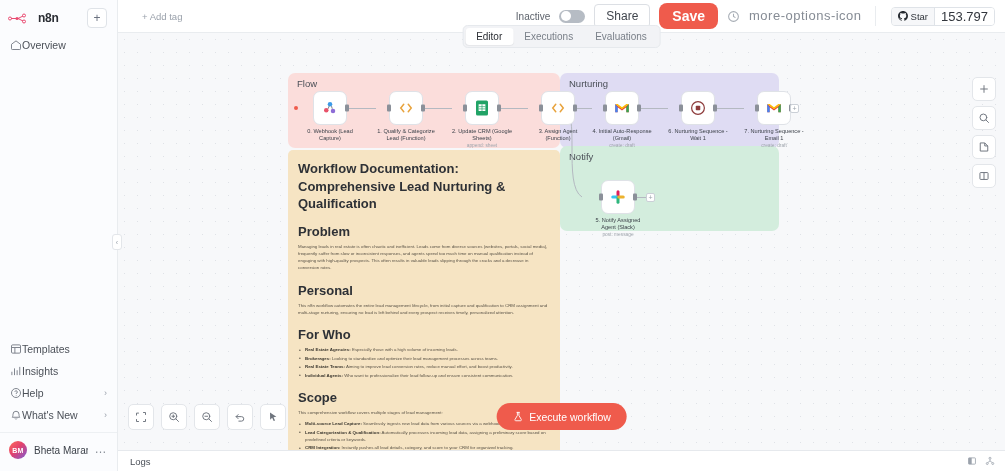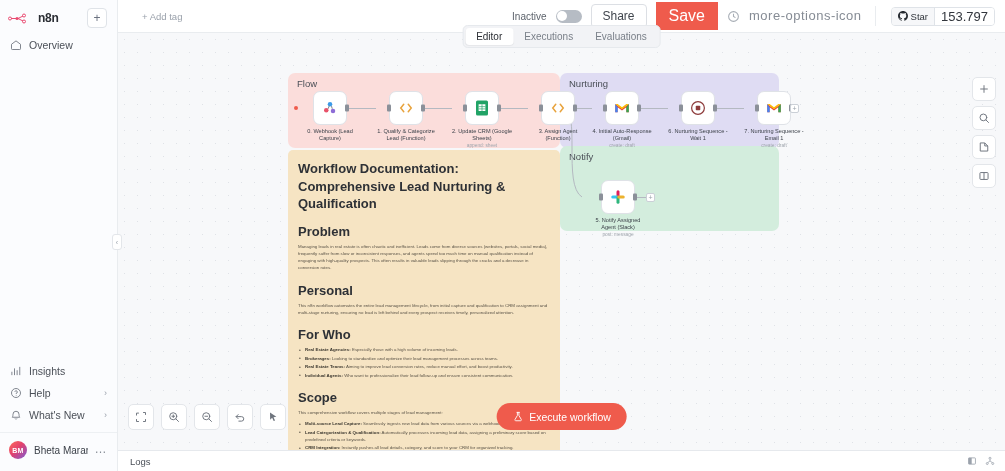--- a/index.html
+++ b/index.html
@@ -20,21 +20,21 @@
   .sb-top { display: flex; align-items: center; padding: 8px 10px 6px 8px; gap: 6px; }
   .logo-wrap { display: flex; align-items: center; gap: 4px; flex: 1; }
   .logo-mark { width: 26px; height: 13px; display: block; }
   .logo-text { font-size: 12px; font-weight: 700; color: #2b2e34; letter-spacing: -.3px; }
   .plus-btn {
     width: 20px; height: 20px; border: 1px solid #dfe3e8; border-radius: 4px;
     background: #fff; display: flex; align-items: center; justify-content: center;
     font-size: 12px; color: #6b7280; line-height: 1;
   }
   .sb-item {
-    display: flex; align-items: center; gap: 7px; padding: 5px 10px;
+    display: flex; align-items: center; padding: 5px 10px;
     font-size: 10.5px; color: #4b5058; cursor: default;
   }
   .sb-item .chev { margin-left: auto; font-size: 9px; color: #9aa1ab; }
   .sb-ico { width: 12px; height: 12px; flex: 0 0 12px; color: #7d838c; display:block; }
   .sb-spacer { flex: 1; }
   .sb-bottom { padding-bottom: 4px; }
   .sb-user {
     display: flex; align-items: center; gap: 7px; padding: 8px 10px 8px 9px;
     border-top: 1px solid #edf0f3; margin-top: 6px;
   }
@@ -73,22 +73,22 @@
   }
   .toggle .knob {
     position: absolute; left: 1.5px; top: 1.5px; width: 10px; height: 10px;
     border-radius: 50%; background: #fff;
   }
   .btn-share {
     border: 1px solid #dcdfe4; background: #fff; border-radius: 4px;
     font-size: 12px; color: #40454d; padding: 4px 11px; text-align: right;
   }
   .btn-save {
-    background: #ef5b4c; color: #fff; border-radius: 0;
-    font-size: 16px; padding: 5px 13px; font-weight: 400;
+    background: #ef5b4c; color: #fff; border-radius: 8px;
+    font-size: 14px; padding: 5px 13px; font-weight: 700;
   }
   .hdr-ico { color: #a7adb5; width: 13px; height: 13px; display: block; }
   .gh-group {
     display: flex; align-items: center; border: 1px solid #dfe3e8; border-radius: 4px;
     overflow: hidden; height: 19px; margin-left: 6px;
   }
   .gh-star {
     display: flex; align-items: center; gap: 3px; padding: 0 6px; height: 100%;
     background: #f6f7f9; font-size: 9.5px; color: #32363d;
   }
@@ -236,20 +236,27 @@
         <path d="M2 7l6-4.5L14 7v6a1 1 0 0 1-1 1H3a1 1 0 0 1-1-1z"></path>
       </svg>
       <span>Overview</span>
     </div>
 
     <div class="sb-spacer"></div>
 
     <div class="sb-bottom">
       <div class="sb-item">
         <svg class="sb-ico" viewBox="0 0 16 16" fill="none" stroke="currentColor" stroke-width="1.3">
+          <rect x="2" y="2.5" width="12" height="11" rx="1.5"></rect>
+            <path d="M2 6h12M6.5 6v7.5"></path>
+        </svg>
+        <span>Templates</span>
+      </div>
+      <div class="sb-item">
+        <svg class="sb-ico" viewBox="0 0 16 16" fill="none" stroke="currentColor" stroke-width="1.3">
           <path d="M2.5 13.5V9M6 13.5V4.5M9.5 13.5V7M13 13.5V2.5"></path>
         </svg>
         <span>Insights</span>
       </div>
       <div class="sb-item">
         <svg class="sb-ico" viewBox="0 0 16 16" fill="none" stroke="currentColor" stroke-width="1.3">
           <circle cx="8" cy="8" r="6"></circle>
             <path d="M6.4 6.3a1.7 1.7 0 1 1 1.9 2.1v1"></path>
             <circle cx="8.2" cy="11.3" r=".6" fill="currentColor" stroke="none"></circle>
         </svg>

